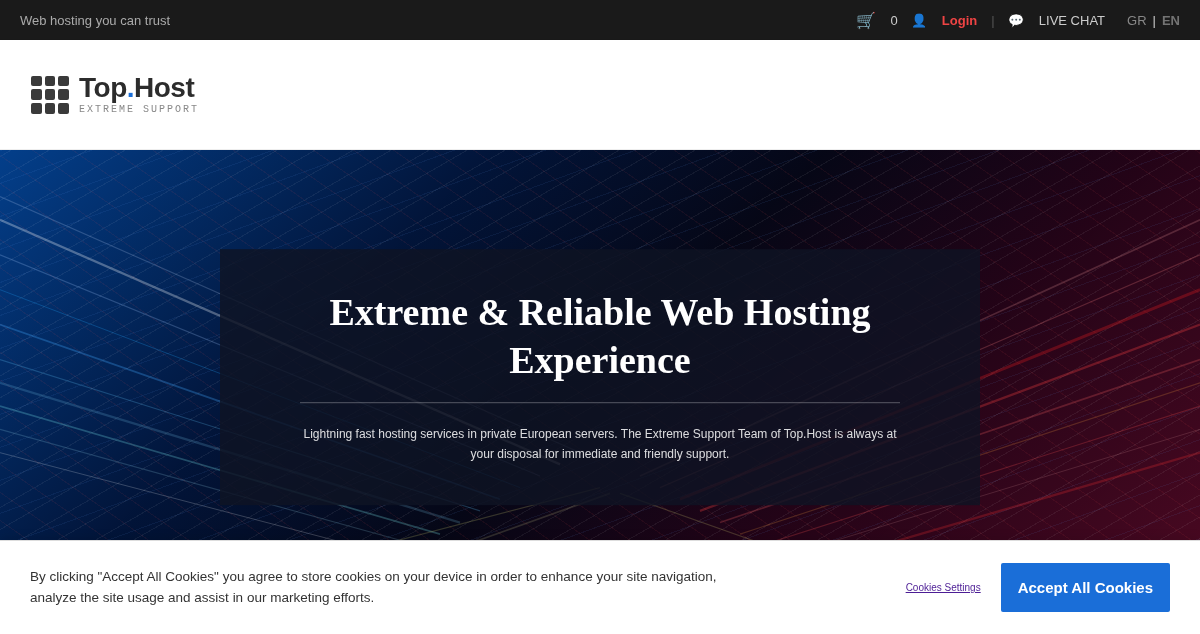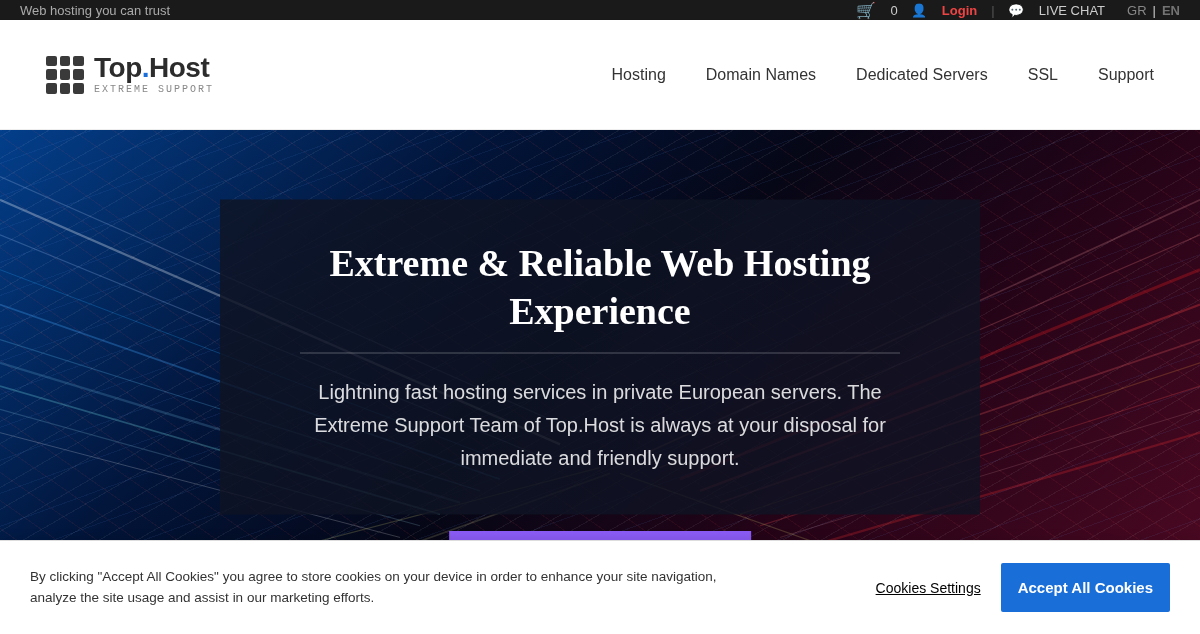--- a/index.html
+++ b/index.html
@@ -4,21 +4,21 @@
   <style>
     * { margin: 0; padding: 0; box-sizing: border-box; }
     body { font-family: Arial, sans-serif; width: 1200px; overflow-x: hidden; }
 
     
     .top-bar {
       background: #1a1a1a;
       color: #aaa;
       font-size: 13px;
       padding: 0 20px;
-      height: 20px;
+      height: 40px;
       display: flex;
       align-items: center;
       justify-content: space-between;
     }
     .top-bar-left {}
     .top-bar-right {
       display: flex;
       align-items: center;
       gap: 14px;
       color: #ccc;
@@ -31,21 +31,21 @@
     .top-bar-right .lang .active { color: #737373; font-weight: bold; }
     .top-bar-right .lang .inactive { color: #888; margin-left: 8px; }
 
     
     .navbar {
       background: #fff;
       height: 110px;
       display: flex;
       align-items: center;
       justify-content: space-between;
-      padding: 0 46px;
+      padding: 0 31px;
       border-bottom: 1px solid #eee;
       box-shadow: 0 2px 4px rgba(0,0,0,0.06);
     }
     .logo {
       display: flex;
       align-items: center;
       gap: 10px;
     }
     .logo-grid {
       display: grid;
@@ -157,21 +157,21 @@
       font-family: Georgia, serif;
       margin-bottom: 18px;
     }
     .hero-divider {
       width: 100%;
       height: 1px;
       background: rgba(255,255,255,0.3);
       margin: 0 auto 22px;
     }
     .hero-subtitle {
-      font-size: 20px;
+      font-size: 12px;
       color: rgba(255,255,255,0.85);
       line-height: 1.65;
       max-width: 660px;
       margin: 0 auto;
     }
 
     
     .cta-section {
       position: absolute;
       bottom: 0;
@@ -215,22 +215,22 @@
     }
     .cookie-actions {
       display: flex;
       align-items: center;
       gap: 20px;
       flex-shrink: 0;
     }
     .cookies-settings-btn {
       background: none;
       border: none;
-      color: #000000;
-      font-size: 14px;
+      color: #4c1d95;
+      font-size: 10px;
       cursor: pointer;
       text-decoration: underline;
       white-space: nowrap;
       text-align: right;
     }
     .accept-cookies-btn {
       background: #1a6ed8;
       color: #fff;
       border: none;
       padding: 16px 17px;
@@ -273,27 +273,20 @@
       <div class="logo-grid-cell"></div>
       <div class="logo-grid-cell"></div>
       <div class="logo-grid-cell"></div>
       <div class="logo-grid-cell"></div>
     </div>
     <div class="logo-text">
       <span class="logo-name">Top<span>.</span>Host</span>
       <span class="logo-tagline">EXTREME SUPPORT</span>
     </div>
   </div>
-  <ul class="nav-links">
-    <li><a href="#">Hosting</a></li>
-    <li><a href="#">Domain Names</a></li>
-    <li><a href="#">Dedicated Servers</a></li>
-    <li><a href="#">SSL</a></li>
-    <li><a href="#">Support</a></li>
-  </ul>
 </nav>
 
 <section class="hero">
   <div class="hero-bg"></div>
 
   <svg style="position:absolute;inset:0;width:100%;height:100%;opacity:0.6" viewBox="0 0 1200 390" preserveAspectRatio="none">
 
     <line x1="0" y1="150" x2="500" y2="300" stroke="#4af" stroke-width="1.5" opacity="0.5"></line>
     <line x1="0" y1="180" x2="480" y2="310" stroke="#6cf" stroke-width="1" opacity="0.4"></line>
     <line x1="0" y1="200" x2="460" y2="320" stroke="#8df" stroke-width="2" opacity="0.3"></line>

